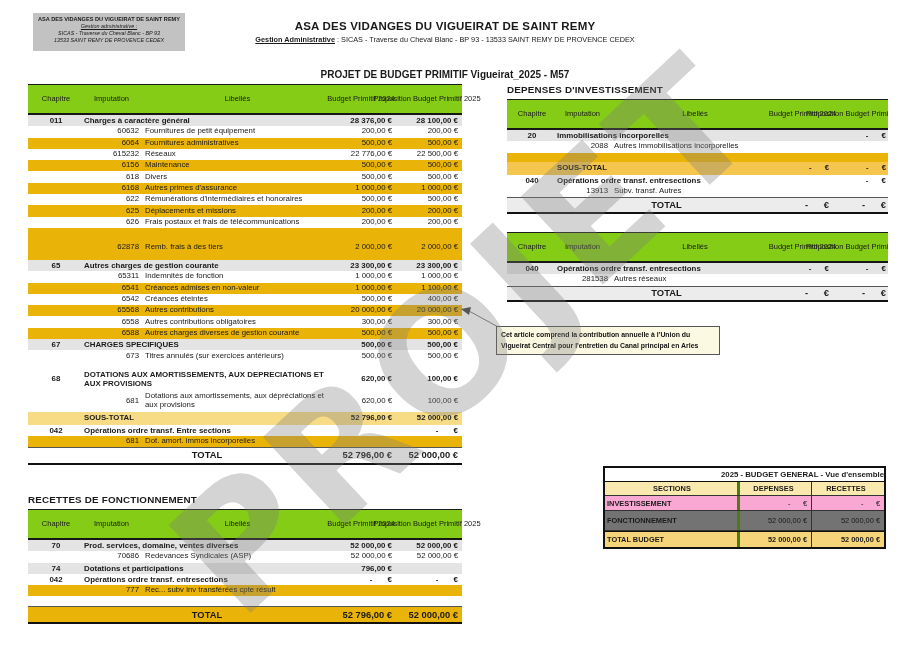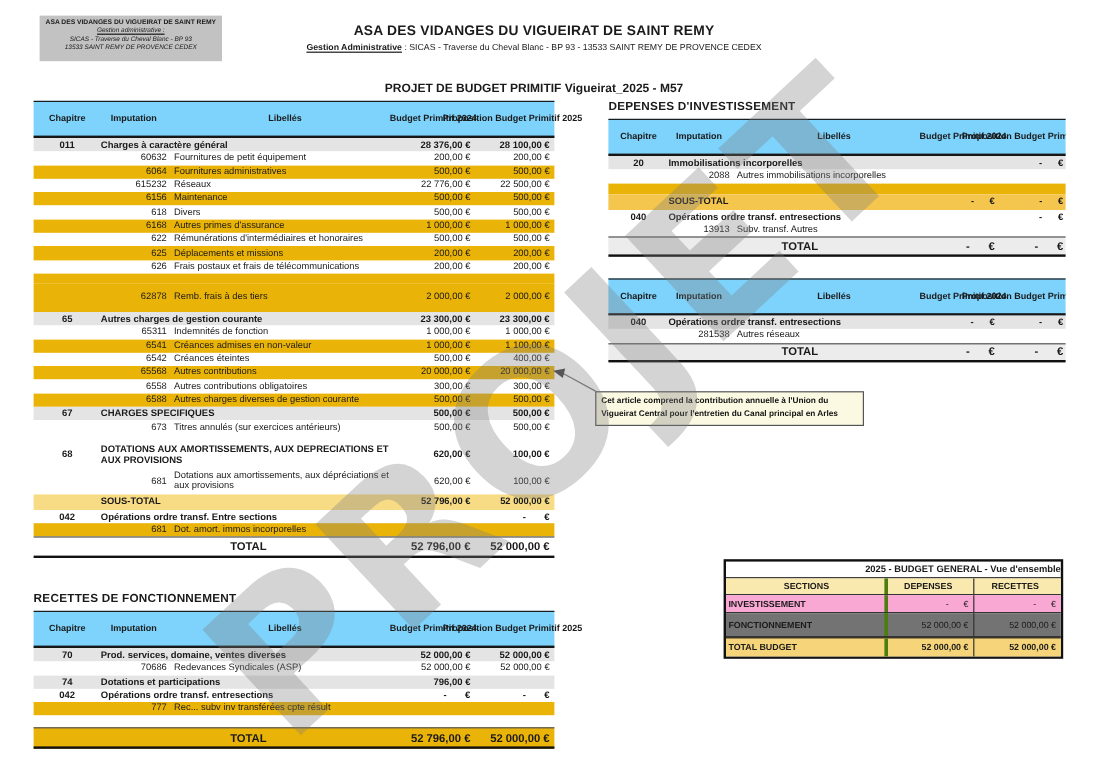--- a/index.html
+++ b/index.html
@@ -20,22 +20,22 @@
   .h-sub-label{font-weight:bold;text-decoration:underline;}
   .h-doc{font-size:10px;font-weight:bold;margin-top:25px;}
 
   
   .btable{position:absolute;}
   .t-left{width:434px;}
   .t-right{width:383px;}
   .tbl-title{font-size:9.8px;font-weight:bold;margin-bottom:4px;letter-spacing:.2px;}
   .trow{display:flex;align-items:center;font-size:7.8px;line-height:1.15;}
   .trow.rnorm{height:11.3px;}
-  .thead{background:#7dd3fc;border-top:1px solid #1c1c1c;border-bottom:2.5px solid #161616;
-         font-weight:bold;font-size:7.5px;text-align:center;height:28px;justify-content:space-between;}
+  .thead{background:#84cc16;border-top:1px solid #1c1c1c;border-bottom:2.5px solid #161616;
+         font-weight:normal;font-size:7.5px;text-align:center;height:28px;justify-content:space-between;}
   .thead .cell{align-self:stretch;display:flex;align-items:center;justify-content:center;}
   .cell{box-sizing:border-box;}
   .c-chap{width:56px;text-align:center;flex:none;}
   .c-imp{width:58px;text-align:right;padding-right:3px;flex:none;}
   .c-lib{flex:1;text-align:left;padding-left:3px;min-width:0;}
   .c-merged{flex:1;text-align:left;font-weight:bold;min-width:0;}
   .c-v{width:66px;text-align:right;padding-right:4px;flex:none;white-space:pre;}
   .t-right .c-chap{width:50px;}
   .t-right .c-imp{width:54px;}
   .t-right .c-v{width:57px;}

